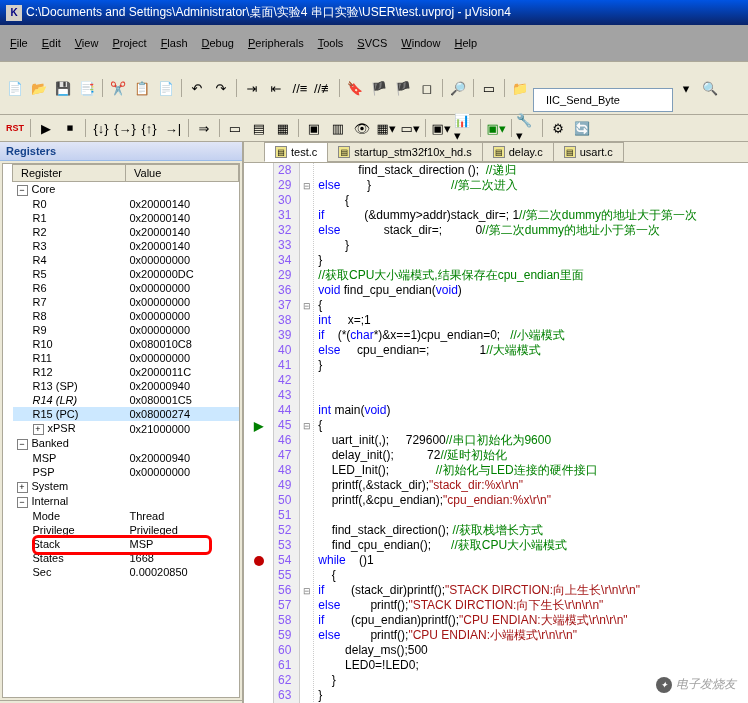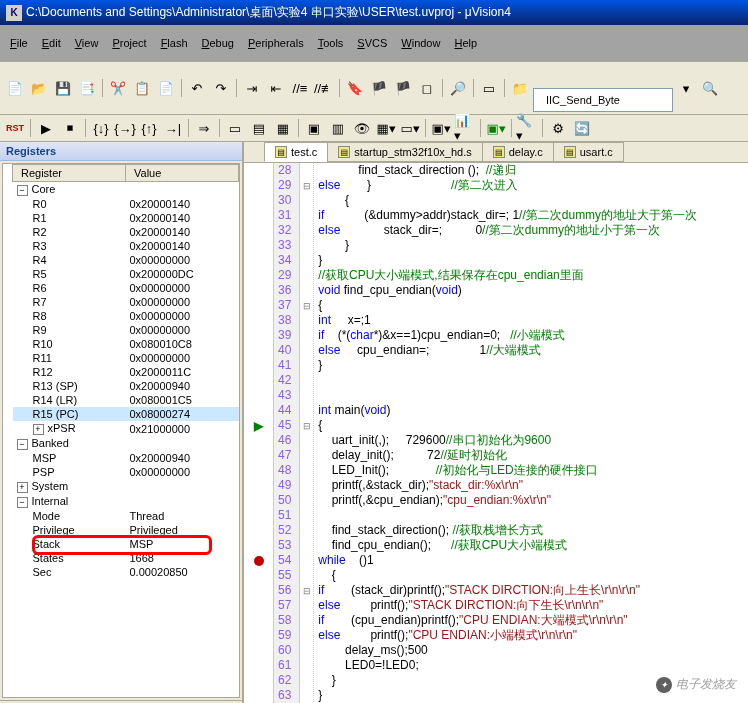--- a/index.html
+++ b/index.html
@@ -210,21 +210,21 @@
             </tr>
             <tr>
               <td style="padding-left: 20px;">R12</td>
               <td class="val">0x2000011C</td>
             </tr>
             <tr>
               <td style="padding-left: 20px;">R13 (SP)</td>
               <td class="val">0x20000940</td>
             </tr>
             <tr>
-              <td style="padding-left: 20px;">R14 (LR)</td>
+              <td style="padding-left: 20px; font-style: italic;">R14 (LR)</td>
               <td class="val">0x080001C5</td>
             </tr>
             <tr class="sel">
               <td style="padding-left: 20px;">R15 (PC)</td>
               <td class="val">0x08000274</td>
             </tr>
             <tr>
               <td style="padding-left: 20px;"><span class="expand">+</span>xPSR</td>
               <td class="val">0x21000000</td>
             </tr>

